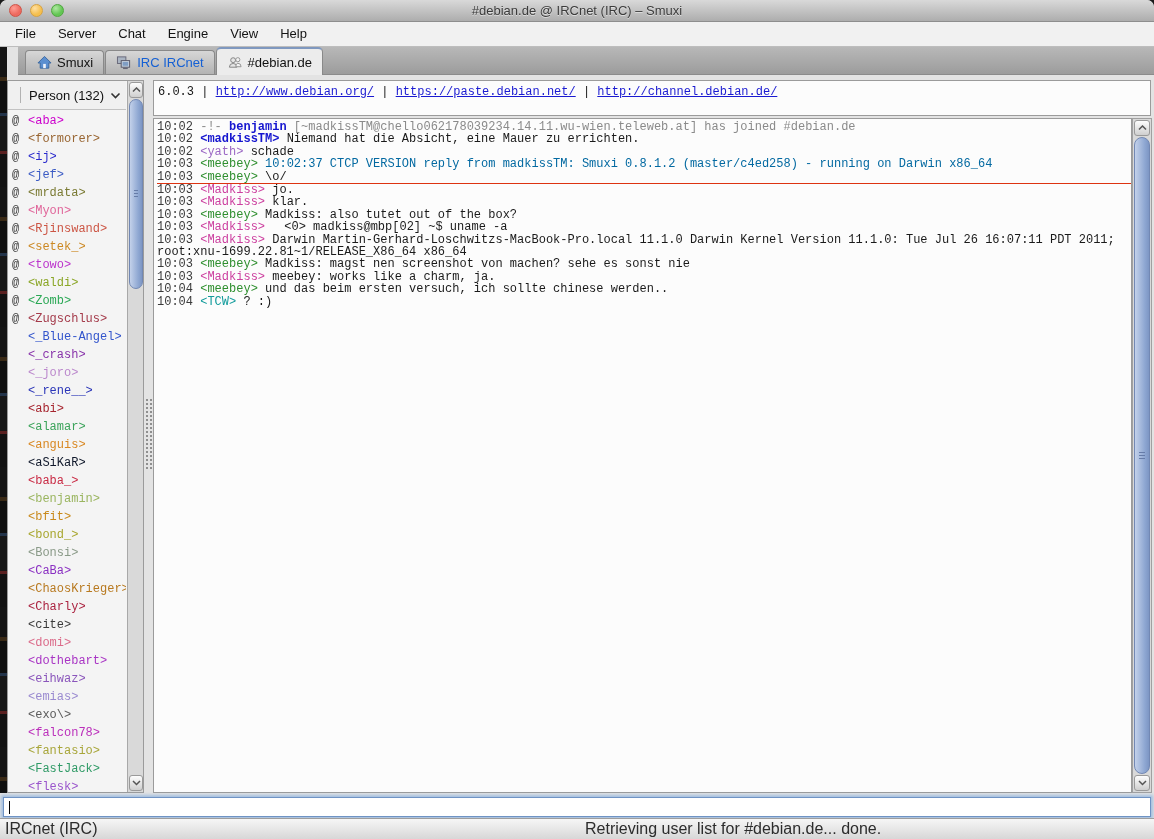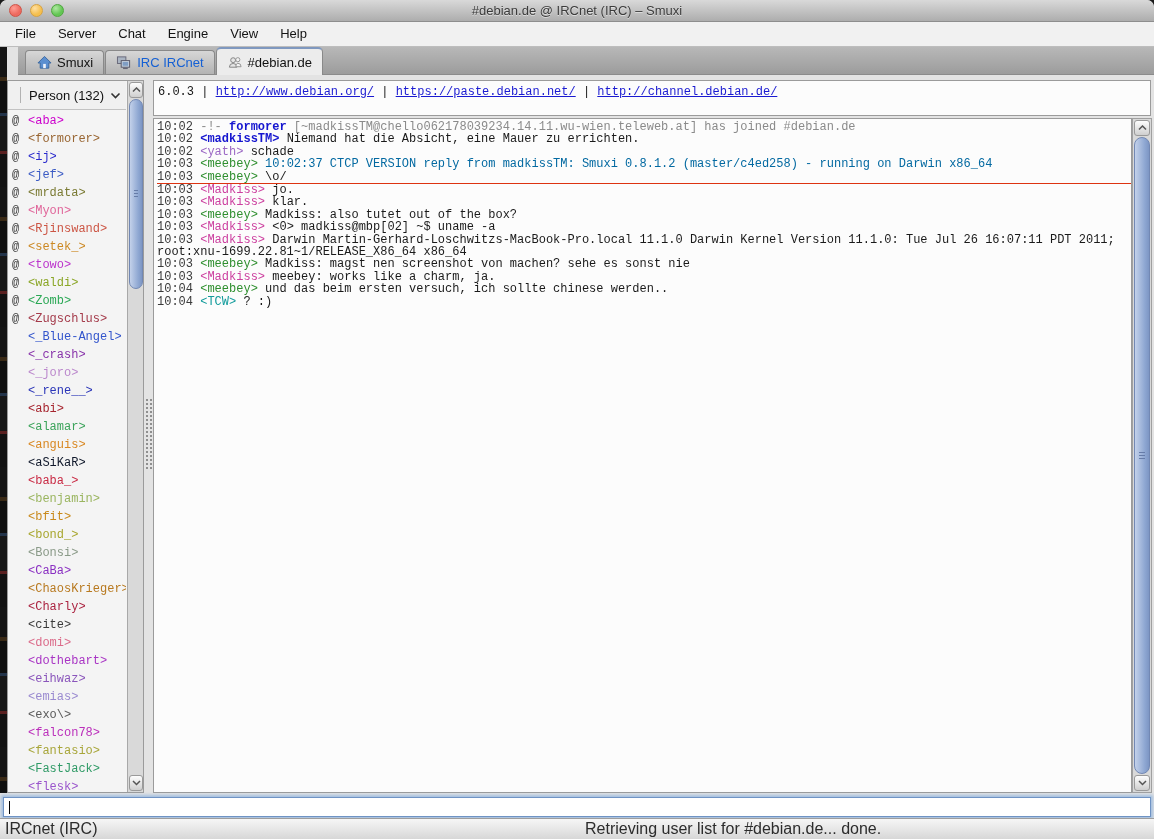--- a/index.html
+++ b/index.html
@@ -213,29 +213,29 @@
     </div>
   </div>
 
   <div class="splitter">
     <div class="grip-dots"></div>
   </div>
 
   <div class="topicbar"><span>6.0.3</span><span> | </span><a href="#">http://www.debian.org/</a><span> | </span><a href="#">https://paste.debian.net/</a><span> | </span><a href="#">http://channel.debian.de/</a></div>
 
   <div class="chatarea">
-      <div class="chat-line"><span class="t">10:02 </span><span class="ev">-!- </span><span style="color: rgb(21, 21, 207); font-weight: bold;">formorer</span><span class="ev"> [~madkissTM@chello062178039234.14.11.wu-wien.teleweb.at] has joined #debian.de</span></div>
+      <div class="chat-line"><span class="t">10:02 </span><span class="ev">-!- </span><span style="color: rgb(21, 21, 207); font-weight: bold;">benjamin</span><span class="ev"> [~madkissTM@chello062178039234.14.11.wu-wien.teleweb.at] has joined #debian.de</span></div>
       <div class="chat-line"><span class="t">10:02 </span><span style="color: rgb(21, 21, 207); font-weight: bold;">&lt;madkissTM&gt; </span><span style="color: rgb(26, 26, 26);">Niemand hat die Absicht, eine Mauer zu errichten.</span></div>
       <div class="chat-line"><span class="t">10:02 </span><span style="color: rgb(154, 102, 196);">&lt;yath&gt; </span><span style="color: rgb(26, 26, 26);">schade</span></div>
       <div class="chat-line"><span class="t">10:03 </span><span style="color: rgb(47, 143, 47);">&lt;meebey&gt; </span><span style="color: #0369a1;">10:02:37 CTCP VERSION reply from madkissTM: Smuxi 0.8.1.2 (master/c4ed258) - running on Darwin x86_64</span></div>
       <div class="chat-line marker" style="border-bottom-color: rgb(221, 51, 17);"><span class="t">10:03 </span><span style="color: rgb(47, 143, 47);">&lt;meebey&gt; </span><span style="color: rgb(26, 26, 26);">\o/</span></div>
       <div class="chat-line"><span class="t">10:03 </span><span style="color: rgb(204, 63, 159);">&lt;Madkiss&gt; </span><span style="color: rgb(26, 26, 26);">jo.</span></div>
       <div class="chat-line"><span class="t">10:03 </span><span style="color: rgb(204, 63, 159);">&lt;Madkiss&gt; </span><span style="color: rgb(26, 26, 26);">klar.</span></div>
       <div class="chat-line"><span class="t">10:03 </span><span style="color: rgb(47, 143, 47);">&lt;meebey&gt; </span><span style="color: rgb(26, 26, 26);">Madkiss: also tutet out of the box?</span></div>
-      <div class="chat-line"><span class="t">10:03 </span><span style="color: rgb(204, 63, 159);">&lt;Madkiss&gt; </span><span style="color: rgb(26, 26, 26);">&lt;0&gt; madkiss@mbp[02] ~$ uname -a</span></div>
+      <div class="chat-line"><span class="t">10:03 </span><span style="color: rgb(204, 63, 159);">&lt;Madkiss&gt; </span><span style="color: rgb(26, 26, 26); margin-left: 12px;">&lt;0&gt; madkiss@mbp[02] ~$ uname -a</span></div>
       <div class="chat-line"><span class="t">10:03 </span><span style="color: rgb(204, 63, 159);">&lt;Madkiss&gt; </span><span style="color: rgb(26, 26, 26);">Darwin Martin-Gerhard-Loschwitzs-MacBook-Pro.local 11.1.0 Darwin Kernel Version 11.1.0: Tue Jul 26 16:07:11 PDT 2011; root:xnu-1699.22.81~1/RELEASE_X86_64 x86_64</span></div>
       <div class="chat-line"><span class="t">10:03 </span><span style="color: rgb(47, 143, 47);">&lt;meebey&gt; </span><span style="color: rgb(26, 26, 26);">Madkiss: magst nen screenshot von machen? sehe es sonst nie</span></div>
       <div class="chat-line"><span class="t">10:03 </span><span style="color: rgb(204, 63, 159);">&lt;Madkiss&gt; </span><span style="color: rgb(26, 26, 26);">meebey: works like a charm, ja.</span></div>
       <div class="chat-line"><span class="t">10:04 </span><span style="color: rgb(47, 143, 47);">&lt;meebey&gt; </span><span style="color: rgb(26, 26, 26);">und das beim ersten versuch, ich sollte chinese werden..</span></div>
       <div class="chat-line"><span class="t">10:04 </span><span style="color: rgb(15, 154, 154);">&lt;TCW&gt; </span><span style="color: rgb(26, 26, 26);">? :)</span></div>
     </div>
 
   <div class="vsb sb-chat">
     <div class="sb-btn up">
       <svg width="9" height="6">

